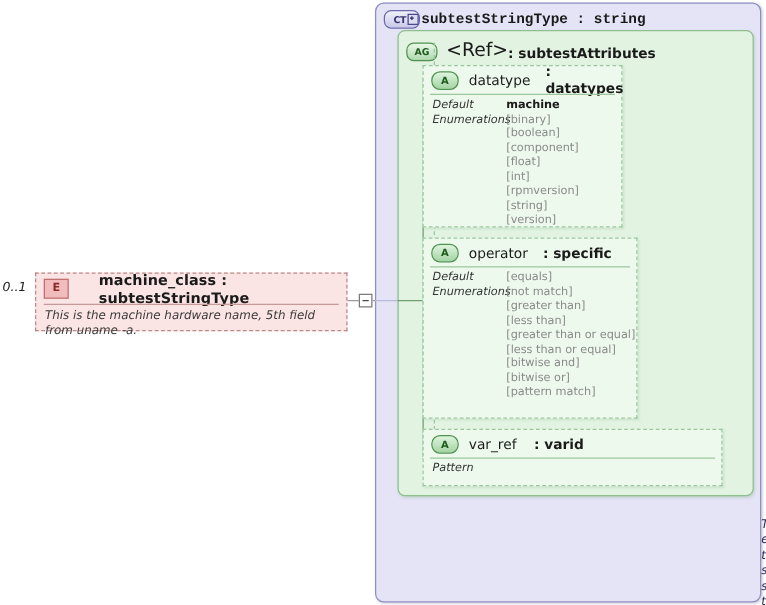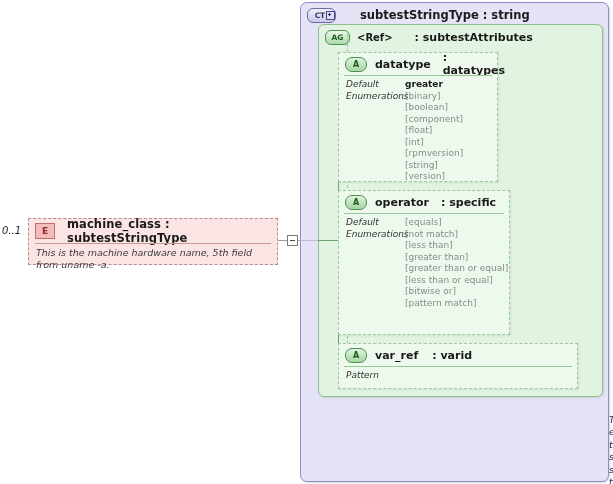--- a/index.html
+++ b/index.html
@@ -31,21 +31,21 @@
   .icon-e{
     width:18px;height:14px;
     border:1px solid #c07070;
     background:#f3bcbc;
     color:#8b2b2b;font-size:9px;font-weight:bold;
     display:flex;align-items:center;justify-content:center;
     font-family:"DejaVu Sans","Liberation Sans",sans-serif;
     flex:none;
   }
   #elem-title{
-    margin-left:12px;font-size:11.5px;font-weight:bold;color:#1a1a1a;
+    margin-left:24px;font-size:11.5px;font-weight:bold;color:#1a1a1a;
     letter-spacing:.1px;
   }
   #elem-rule{
     position:absolute;left:6px;right:6px;top:24px;
     border-top:1px solid #c79a9a;height:0;
   }
   #elem-doc{
     position:absolute;left:7px;top:28px;right:6px;
     font-size:9.5px;font-style:italic;color:#3a3a3a;
     line-height:12px;
@@ -81,47 +81,47 @@
     display:flex;align-items:center;justify-content:flex-end;
     font-size:7.5px;font-weight:bold;color:#35356e;flex:none;
     letter-spacing:-.2px;
   }
   .icon-ct .plus{
     margin-left:1px;width:7px;height:7px;border:1px solid #4a4a8a;
     background:#dcdcf2;position:relative;
   }
   .icon-ct .plus:before{content:"";position:absolute;left:1px;top:2.5px;width:3px;height:1px;background:#2c2c66;}
   .icon-ct .plus:after{content:"";position:absolute;left:2px;top:1.5px;width:1px;height:3px;background:#2c2c66;}
-  #ct-title{margin-left:24px;font-size:11.5px;font-weight:bold;color:#1a1a1a;}
+  #ct-title{margin-left:1px;font-size:11.5px;font-weight:bold;color:#1a1a1a;font-family:Liberation Mono, monospace;}
 
   
   #ct-band-line{left:325px;top:24px;width:1px;height:370px;background:#b9b9dc;}
   #ct-band-tick{left:300px;top:240px;width:25px;height:1px;background:#b9b9dc;}
 
   
   #ag-box{
     left:318px;top:24px;width:285px;height:373px;
     border:1px solid #8fbf8f;
     border-radius:6px;
     background:#e2f3e2;
     box-sizing:border-box;
     box-shadow:1px 1px 2px rgba(130,170,130,.30);
   }
   #ag-header{
     position:absolute;left:0;top:0;height:24px;width:100%;
-    display:flex;align-items:center;padding-left:6px;box-sizing:border-box;
+    display:flex;align-items:flex-end;padding-left:6px;box-sizing:border-box;
   }
   .icon-ag{
     width:23px;height:13px;border:1px solid #4f914f;border-radius:6px;
     background:linear-gradient(#e9f8e9,#aed9ae);
     display:flex;align-items:center;justify-content:center;
     font-size:7.5px;font-weight:bold;color:#1f5b1f;flex:none;
   }
-  #ag-ref{margin-left:7px;font-size:10px;font-weight:bold;color:#1a1a1a;}
-  #ag-name{margin-left:22px;font-size:11px;font-weight:bold;color:#1a1a1a;}
+  #ag-ref{margin-left:7px;font-size:15px;font-weight:normal;color:#1a1a1a;}
+  #ag-name{font-size:11px;font-weight:bold;color:#1a1a1a;}
 
   
   #rail{left:347px;top:34px;width:1px;height:330px;
         border-left:1px dashed #9cc79c;}
   .branch{background:#6f9e6f;height:1px;}
   .vconn{background:#6f9e6f;width:1px;}
 
   
   .attr-card{
     border:1px dashed #9cc79c;
@@ -131,21 +131,21 @@
   }
   .attr-head{
     height:22px;display:flex;align-items:center;padding-left:6px;
   }
   .icon-a{
     width:20px;height:13px;border:1px solid #4f914f;border-radius:7px;
     background:linear-gradient(#ddf4dd,#a5d4a5);
     display:flex;align-items:center;justify-content:center;
     font-size:8px;font-weight:bold;color:#1f5b1f;flex:none;
   }
-  .attr-name{margin-left:8px;font-size:11px;font-weight:bold;color:#1a1a1a;}
+  .attr-name{margin-left:8px;font-size:11px;font-weight:normal;color:#1a1a1a;}
   .attr-type{margin-left:12px;font-size:11px;font-weight:bold;color:#1a1a1a;}
   .attr-rule{
     position:absolute;left:5px;right:5px;height:0;border-top:1px solid #9cc79c;
   }
   .facet-label{
     position:absolute;font-size:9px;font-style:italic;color:#333;
     line-height:11.5px;
   }
   .facet-values{
     position:absolute;font-size:9px;line-height:11.5px;color:#8a8a8a;
@@ -219,21 +219,21 @@
     <span class="icon-a">A</span>
     <span class="attr-name">datatype</span>
     <span class="attr-type">: datatypes</span>
   </div>
   <div class="attr-rule" style="top:22px;"></div>
   <div class="facet-label" style="left:7px;top:26px;">
     <div>Default</div>
     <div>Enumerations</div>
   </div>
   <div class="facet-values" style="left:66px;top:26px;">
-    <div class="default-val">greater</div>
+    <div class="default-val">machine</div>
     <div>[binary]</div>
     <div>[boolean]</div>
     <div>[component]</div>
     <div>[float]</div>
     <div>[int]</div>
     <div>[rpmversion]</div>
     <div>[string]</div>
     <div>[version]</div>
   </div>
 </div>
@@ -245,24 +245,25 @@
     <span class="attr-type">: specific</span>
   </div>
   <div class="attr-rule" style="top:22px;"></div>
   <div class="facet-label" style="left:7px;top:26px;">
     <div>Default</div>
     <div>Enumerations</div>
   </div>
   <div class="facet-values" style="left:66px;top:26px;">
     <div>[equals]</div>
     <div>[not match]</div>
+    <div>[greater than]</div>
     <div>[less than]</div>
-    <div>[greater than]</div>
     <div>[greater than or equal]</div>
     <div>[less than or equal]</div>
+    <div>[bitwise and]</div>
     <div>[bitwise or]</div>
     <div>[pattern match]</div>
   </div>
 </div>
 
 <div class="abs attr-card" id="card-varref">
   <div class="attr-head">
     <span class="icon-a">A</span>
     <span class="attr-name">var_ref</span>
     <span class="attr-type" style="margin-left:14px;">: varid</span>

